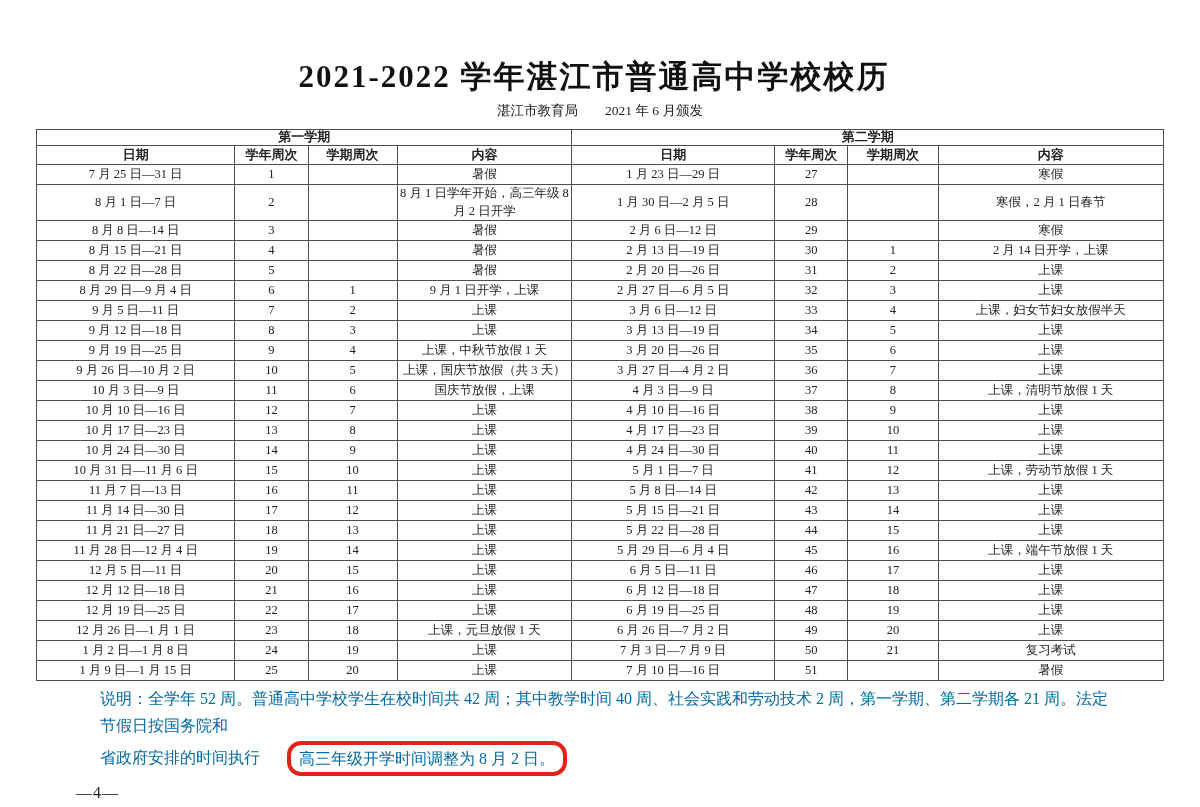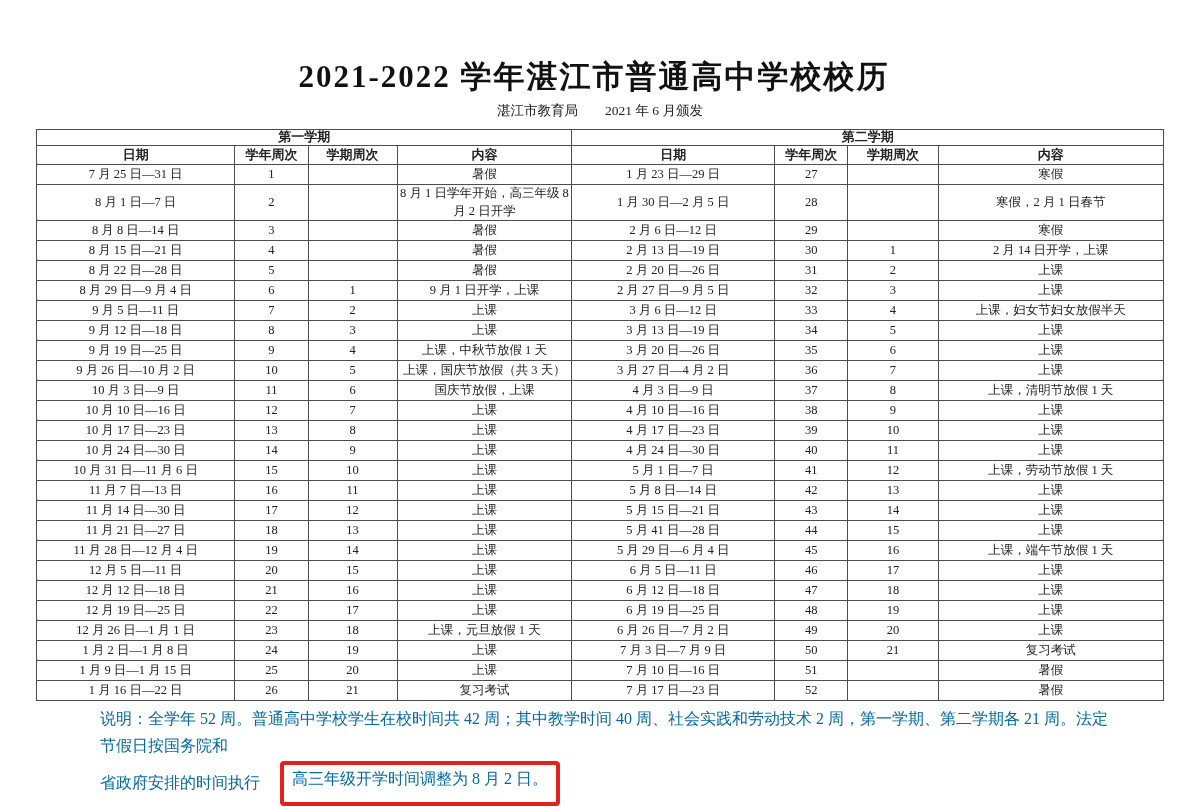--- a/index.html
+++ b/index.html
@@ -49,22 +49,23 @@
     width:1016px;
     margin:5px 0 0 100px;
     font-size:16px;
     line-height:1.65;
     color:#0369a1;
   }
   .note-line2 { margin-top:2px; display:flex; align-items:center;gap:20px; }
   .highlight-box {
     display:inline-block;
     border:4px solid #e2231a;
-    border-radius:4px;
-    padding:1px 8px 10px 8px;
+    border-radius:14px;
+    padding:1px 8px 0 8px;
+    margin-left:7px;
   }
   .page-number {
     margin:8px 0 0 76px;
     font-size:16px;
     letter-spacing:1px;
     color:#222;
   }
 </style>
 </head>
 <body>
@@ -150,21 +151,21 @@
           <td>2 月 20 日—26 日</td>
           <td>31</td>
           <td>2</td>
           <td>上课</td>
         </tr>
         <tr>
           <td>8 月 29 日—9 月 4 日</td>
           <td>6</td>
           <td>1</td>
           <td>9 月 1 日开学，上课</td>
-          <td>2 月 27 日—9 月 5 日</td>
+          <td>2 月 27 日—6 月 5 日</td>
           <td>32</td>
           <td>3</td>
           <td>上课</td>
         </tr>
         <tr>
           <td>9 月 5 日—11 日</td>
           <td>7</td>
           <td>2</td>
           <td>上课</td>
           <td>3 月 6 日—12 日</td>
@@ -270,21 +271,21 @@
           <td>5 月 15 日—21 日</td>
           <td>43</td>
           <td>14</td>
           <td>上课</td>
         </tr>
         <tr>
           <td>11 月 21 日—27 日</td>
           <td>18</td>
           <td>13</td>
           <td>上课</td>
-          <td>5 月 41 日—28 日</td>
+          <td>5 月 22 日—28 日</td>
           <td>44</td>
           <td>15</td>
           <td>上课</td>
         </tr>
         <tr>
           <td>11 月 28 日—12 月 4 日</td>
           <td>19</td>
           <td>14</td>
           <td>上课</td>
           <td>5 月 29 日—6 月 4 日</td>
@@ -345,30 +346,20 @@
         <tr>
           <td>1 月 9 日—1 月 15 日</td>
           <td>25</td>
           <td>20</td>
           <td>上课</td>
           <td>7 月 10 日—16 日</td>
           <td>51</td>
           <td></td>
           <td>暑假</td>
         </tr>
-        <tr>
-          <td>1 月 16 日—22 日</td>
-          <td>26</td>
-          <td>21</td>
-          <td>复习考试</td>
-          <td>7 月 17 日—23 日</td>
-          <td>52</td>
-          <td></td>
-          <td>暑假</td>
-        </tr>
       </tbody>
   </table>
 
   <div class="note-block">
     <span>说明：全学年 52 周。普通高中学校学生在校时间共 42 周；其中教学时间 40 周、社会实践和劳动技术 2 周，第一学期、第二学期各 21 周。法定节假日按国务院和</span>
     <div class="note-line2">
       <span>省政府安排的时间执行</span>
       <span class="highlight-box" style="border-color: rgb(226, 35, 26);">高三年级开学时间调整为 8 月 2 日。</span>
     </div>
   </div>

